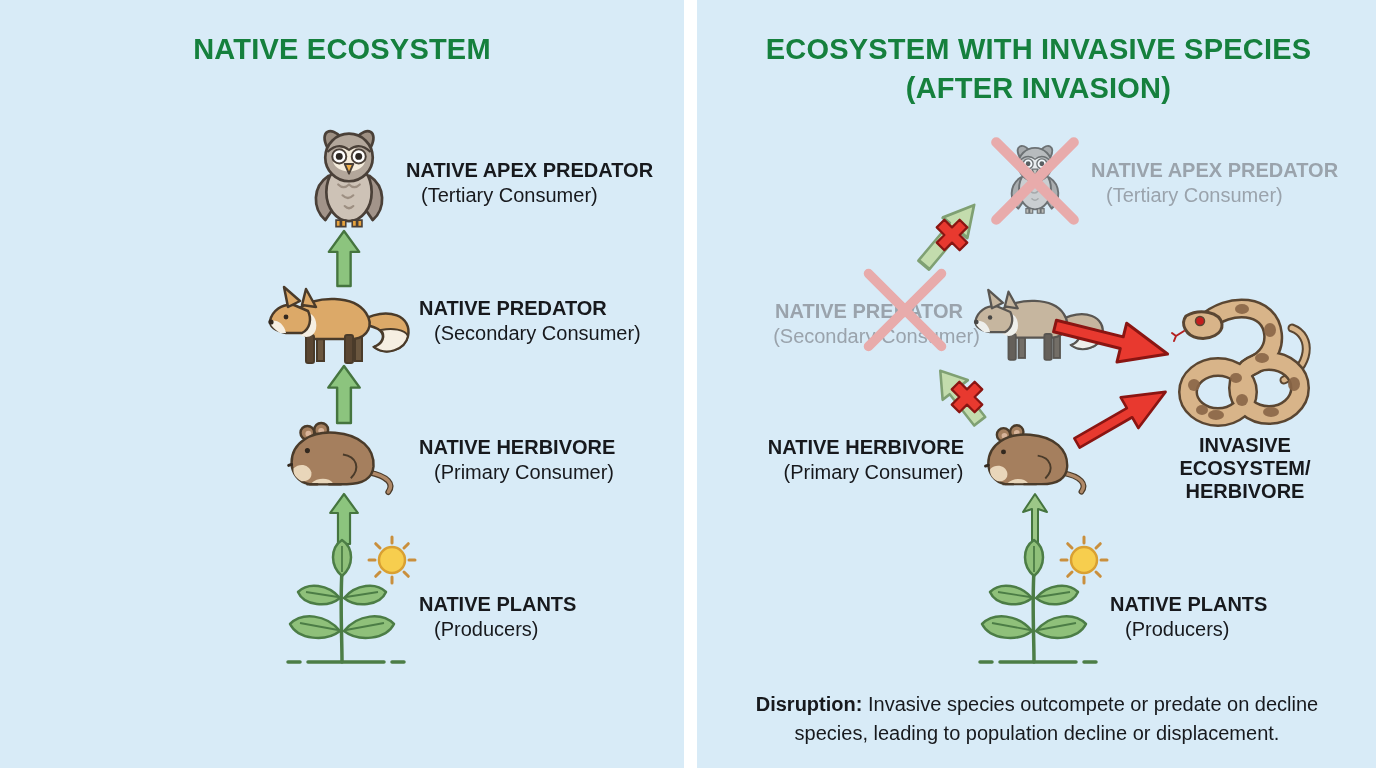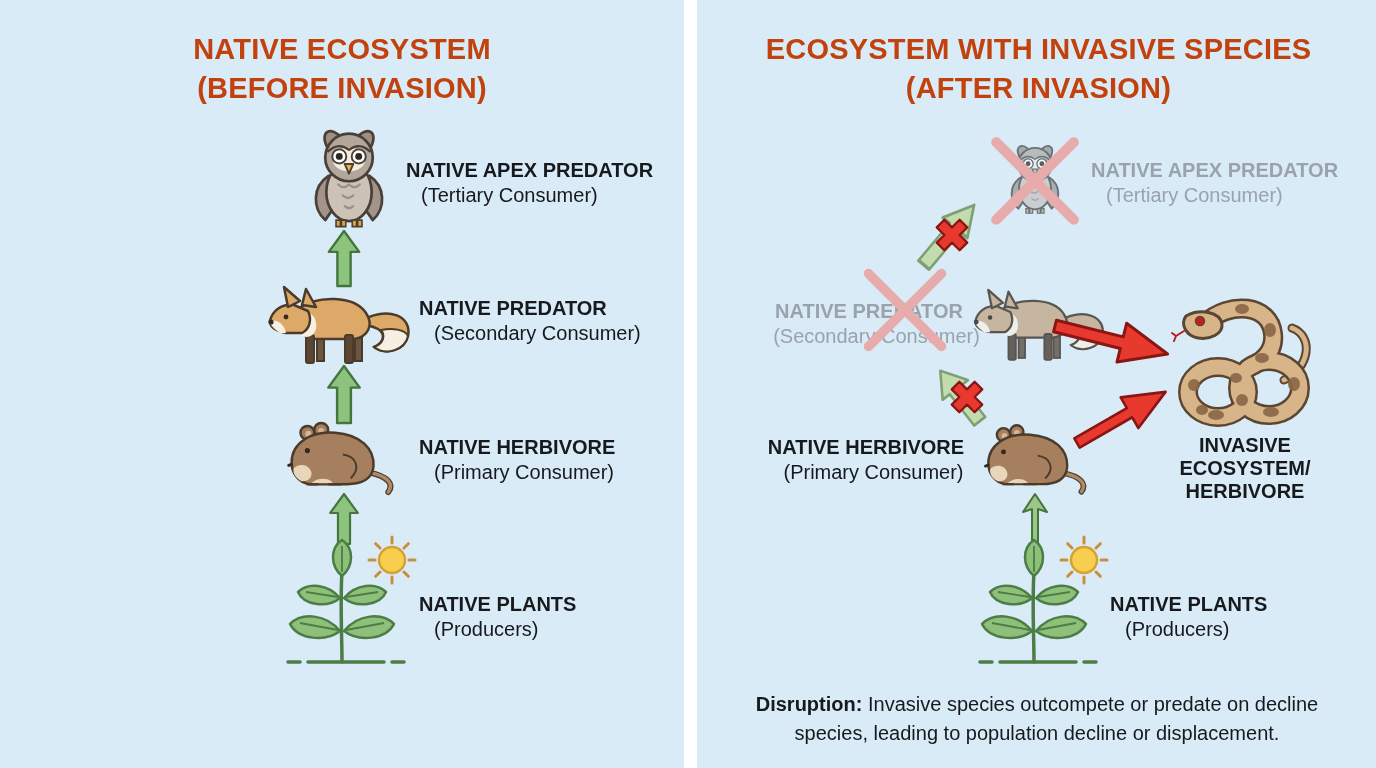--- a/index.html
+++ b/index.html
@@ -2,21 +2,21 @@
 <html><head>
 <meta charset="utf-8">
 <style>
   * { margin:0; padding:0; box-sizing:border-box; }
   html,body { width:1376px; height:768px; }
   body { font-family:"Liberation Sans", sans-serif; }
   #stage { position:relative; width:1376px; height:768px; background:#d8ebf7; overflow:hidden; }
   .abs { position:absolute; }
   .panel { position:absolute; top:0; height:768px; }
   .divider { position:absolute; top:0; height:768px; background:#ffffff; }
-  .title { text-align:center; font-weight:800; font-size:29px; line-height:39px; color:#c2410c; letter-spacing:.2px; }
+  .title { text-align:center; font-weight:800; font-size:29px; line-height:39px; color:#15803d; letter-spacing:.2px; }
   .name { font-weight:800; font-size:20px; line-height:25px; color:#17191d; white-space:nowrap;margin-left:8px; }
   .role { font-weight:400; font-size:20px; line-height:25px; color:#17191d; white-space:nowrap;margin-left:23px; }
   .muted .name, .muted .role { color:#9aa3ac; }
   .center { text-align:center; }
   .invasive-label { font-weight:800; font-size:20px; line-height:23px; color:#17191d; text-align:center;margin-top:8px; }
   .disruption { font-size:20px; line-height:29px; color:#17191d; text-align:center; }
   .disruption b { font-weight:700; }
   svg { display:block; width:100%; height:100%; overflow:visible; }
   .grey-owl { filter:grayscale(0.9) opacity(0.72); }
   .grey-fox { filter:grayscale(0.55) opacity(0.85); }
@@ -147,21 +147,20 @@
       <path d="M12,12 L88,88 M88,12 L12,88" fill="none" stroke="#e8abab" stroke-width="10" stroke-linecap="round"></path>
     </g>
   </defs>
 </svg>
 
 <div id="stage">
 
   <div class="panel" style="left:0; width:684px;">
     <div class="abs title" style="left:0; top:30px; width:684px;">
       <div>NATIVE ECOSYSTEM</div>
-      <div>(BEFORE INVASION)</div>
     </div>
 
     <div class="abs" style="left:295px; top:124px; width:108px; height:108px;">
       <svg viewBox="0 0 100 100">
           <use href="#owl"></use>
         </svg>
     </div>
     <div class="abs" style="left:398px; top:158px;">
       <div class="name">NATIVE APEX PREDATOR</div>
       <div class="role">(Tertiary Consumer)</div>

